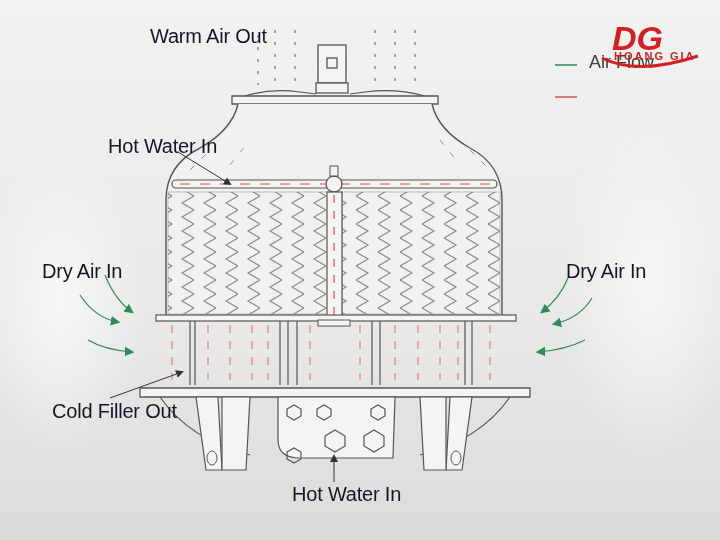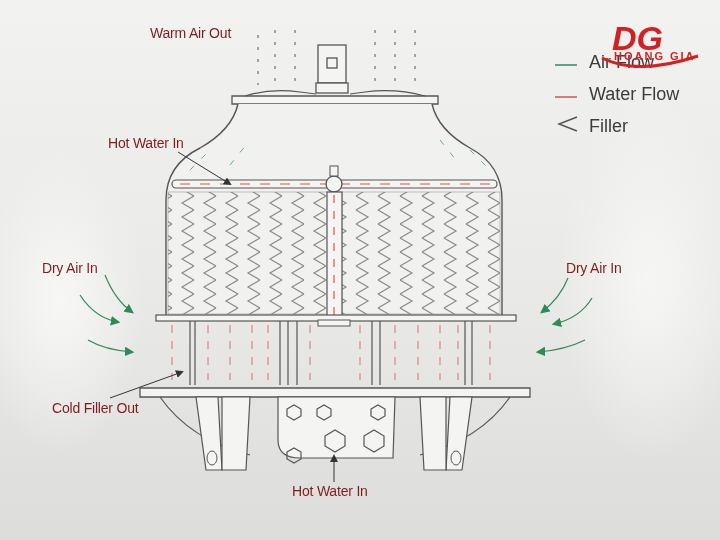--- a/index.html
+++ b/index.html
@@ -2,21 +2,21 @@
 <html><head>
 <meta charset="utf-8">
 <style>
   html,body{margin:0;padding:0;}
   body{width:720px;height:540px;overflow:hidden;background:#eeeeec;font-family:"Liberation Sans",sans-serif;position:relative;}
   .bg{position:absolute;inset:0;background:
      radial-gradient(ellipse 120px 220px at 60px 300px,#f7f7f6 0%,rgba(255,255,255,0) 70%),
      radial-gradient(ellipse 130px 260px at 650px 280px,#f6f6f5 0%,rgba(255,255,255,0) 70%),
      linear-gradient(180deg,#f2f2f1 0%,#e8e8e6 60%,#dcdcda 100%);}
   svg.diagram{position:absolute;left:0;top:0;}
-  .lbl{position:absolute;font-size:14px;color:#7f1d1d;white-space:nowrap;letter-spacing:-0.2px;}
+  .lbl{position:absolute;font-size:20px;color:#0f172a;white-space:nowrap;letter-spacing:-0.2px;}
   .legend{position:absolute;left:555px;top:46px;}
   .legend-row{display:flex;align-items:center;height:32px;font-size:18px;color:#3c3c3c;}
   .legend-sym{width:26px;margin-right:8px;display:inline-block;}
   .logo{position:absolute;left:598px;top:16px;width:112px;height:56px;}
   .logo-text{position:absolute;left:614px;top:50px;font-size:11px;font-weight:bold;color:#d42020;letter-spacing:2px;}
 </style>
 </head>
 <body>
 
 <div class="bg"></div>
@@ -159,27 +159,20 @@
   <div class="legend-row">
     <span class="legend-sym"><svg width="26" height="6">
           <line x1="0" y1="3" x2="22" y2="3" stroke="#2e8b57" stroke-width="1.5"></line>
         </svg></span>
     <span>Air Flow</span>
   </div>
   <div class="legend-row">
     <span class="legend-sym"><svg width="26" height="6">
           <line x1="0" y1="3" x2="22" y2="3" stroke="#d9534f" stroke-width="1.5"></line>
         </svg></span>
-    <span>Water Flow</span>
-  </div>
-  <div class="legend-row">
-    <span class="legend-sym"><svg width="26" height="20">
-          <path d="M22 3 L4 10 L22 17" fill="none" stroke="#555" stroke-width="1.5"></path>
-        </svg></span>
-    <span>Filler</span>
   </div>
 </div>
 
 <svg class="logo" viewBox="0 0 112 56">
   <path d="M4 42 Q40 60 100 40" fill="none" stroke="#d42020" stroke-width="3"></path>
   <text x="14" y="34" font-family="Liberation Sans, sans-serif" font-size="34" font-style="italic" font-weight="bold" fill="#d42020">DG</text>
 </svg>
 <div class="logo-text">HOANG GIA</div>
 
 </body></html>

